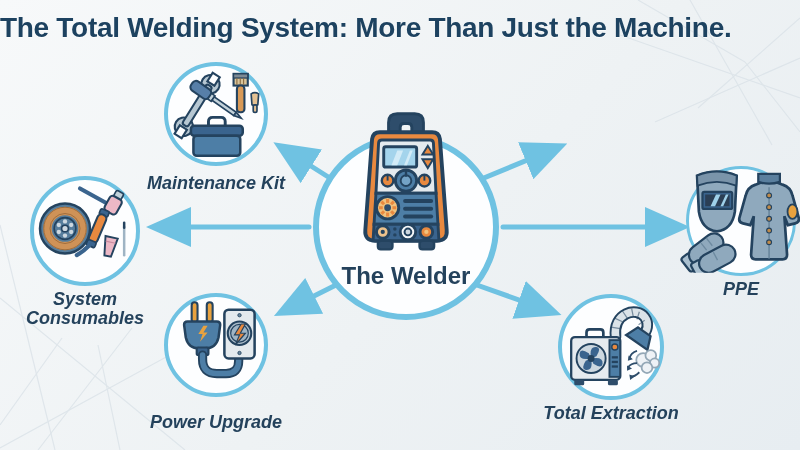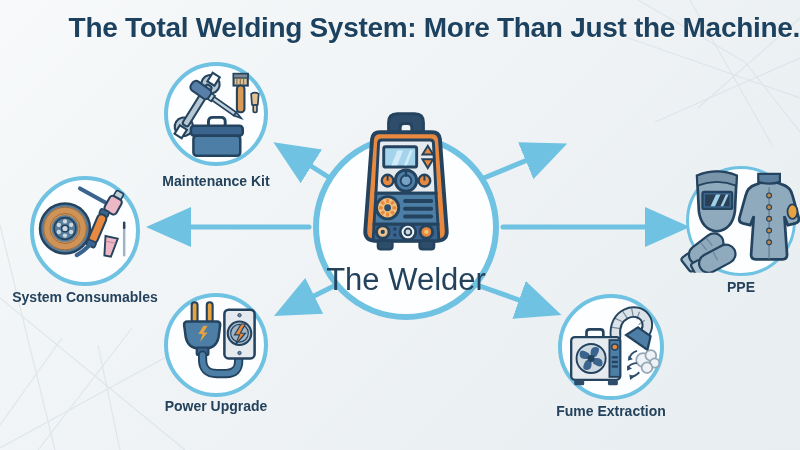--- a/index.html
+++ b/index.html
@@ -4,60 +4,60 @@
 <style>
   html,body{margin:0;padding:0;background:#dfe5e9;}
   .canvas{
     position:relative;width:800px;height:450px;overflow:hidden;
     background:linear-gradient(135deg,#f7f9fa 0%,#eef2f4 55%,#e7edf1 100%);
     font-family:"Liberation Sans","DejaVu Sans",sans-serif;
   }
   .bg-pattern{position:absolute;left:0;top:0;width:800px;height:450px;}
   .title{
     position:absolute;left:0;top:12px;width:100%;margin:0;
-    text-align:right;font-size:28px;font-weight:bold;letter-spacing:-0.3px;
+    text-align:left;font-size:28px;font-weight:bold;letter-spacing:-0.3px;
     color:var(--title-color,#1d4260);
     text-shadow:0 1px 0 rgba(255,255,255,.65);
   }
   .connectors{position:absolute;left:0;top:0;width:800px;height:450px;}
   .conn{stroke:var(--accent,#6fc2e2);stroke-width:5;stroke-linecap:round;}
   .hub{
     position:absolute;left:313px;top:134px;width:186px;height:186px;
     border:6px solid var(--accent,#6fc2e2);border-radius:50%;
     background:#fdfeff;box-sizing:border-box;
   }
   .hub-machine{position:absolute;left:50%;top:-33px;transform:translateX(-50%);}
   .hub-label{
     position:absolute;left:50%;top:122px;transform:translateX(-50%);
-    font-size:31px;font-weight:normal;color:var(--label-color,#24425c);white-space:nowrap;
+    font-size:24px;font-weight:bold;color:var(--label-color,#24425c);white-space:nowrap;
   }
   .node{position:absolute;}
   .node .circle{
     width:100%;height:100%;border-radius:50%;box-sizing:border-box;
     border:4px solid var(--accent,#6fc2e2);background:#fdfeff;
     display:flex;align-items:center;justify-content:center;position:relative;
   }
   .node .label{
     position:absolute;left:50%;transform:translateX(-50%);
-    text-align:center;font-weight:bold;font-size:14px;line-height:1.08;
-    color:var(--label-color,#24425c);white-space:nowrap;
+    text-align:center;font-weight:bold;font-size:18px;line-height:1.08;
+    color:var(--label-color,#24425c);white-space:nowrap;font-style:italic;
   }
   .n-maintenance{left:164px;top:62px;width:104px;height:104px;}
   .n-maintenance .label{top:112px;}
   .n-shielding{left:556px;top:60px;width:104px;height:104px;}
   .n-shielding .label{top:112px;}
   .n-shielding .circle svg{position:absolute;left:50%;top:-3px;transform:translateX(-50%);}
   .n-process{left:30px;top:176px;width:110px;height:110px;}
   .n-process .label{top:114px;white-space:normal;width:160px;}
   .n-ppe{left:686px;top:166px;width:110px;height:110px;}
   .n-ppe .circle{border-width:3px;}
   .n-ppe .circle svg{position:absolute;left:50%;top:50%;transform:translate(-52%,-52%);}
   .n-ppe .label{top:114px;}
   .n-power{left:164px;top:293px;width:104px;height:104px;}
-  .n-power .label{top:106px;}
+  .n-power .label{top:120px;}
   .n-fume{left:558px;top:294px;width:106px;height:106px;}
   .n-fume .label{top:110px;}
 </style>
 </head>
 <body>
 
 <div class="canvas">
 
   <svg class="bg-pattern" viewBox="0 0 800 450">
     <g stroke="#d9e1e7" stroke-width="1.2" opacity="0.75">
@@ -311,16 +311,16 @@
             <path d="M98 80 q-8 0 -12 6"></path>
             <path d="M101 92 q-6 6 -12 6"></path>
         </g>
         <g fill="#2e4d6b" stroke="none">
           <path d="M87 70 l-1 7 6.5 -2 Z"></path>
             <path d="M85 83 l0 7 6.5 -3 Z"></path>
             <path d="M88 95 l1 7 6 -4.5 Z"></path>
         </g>
       </svg>
     </div>
-    <div class="label">Fume Extraction</div>
+    <div class="label">Total Extraction</div>
   </div>
 
 </div>
 
 </body></html>

